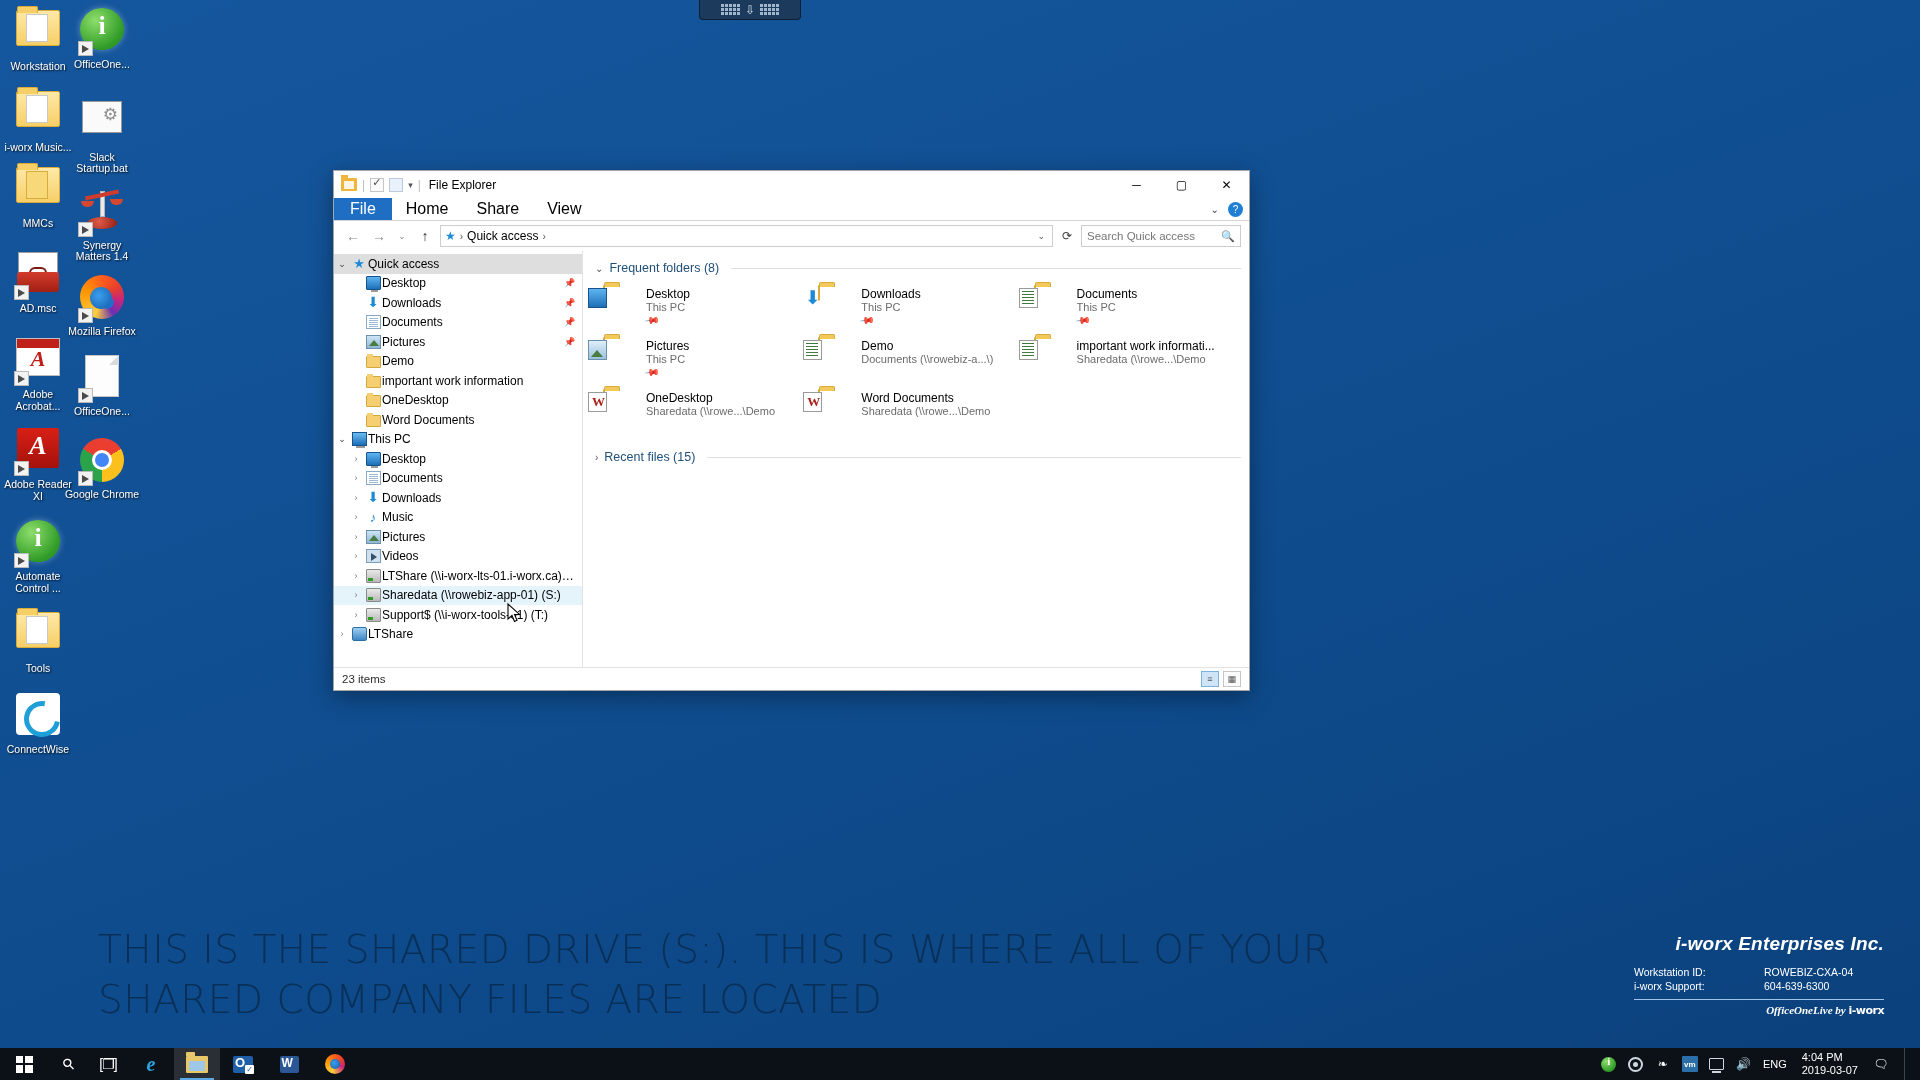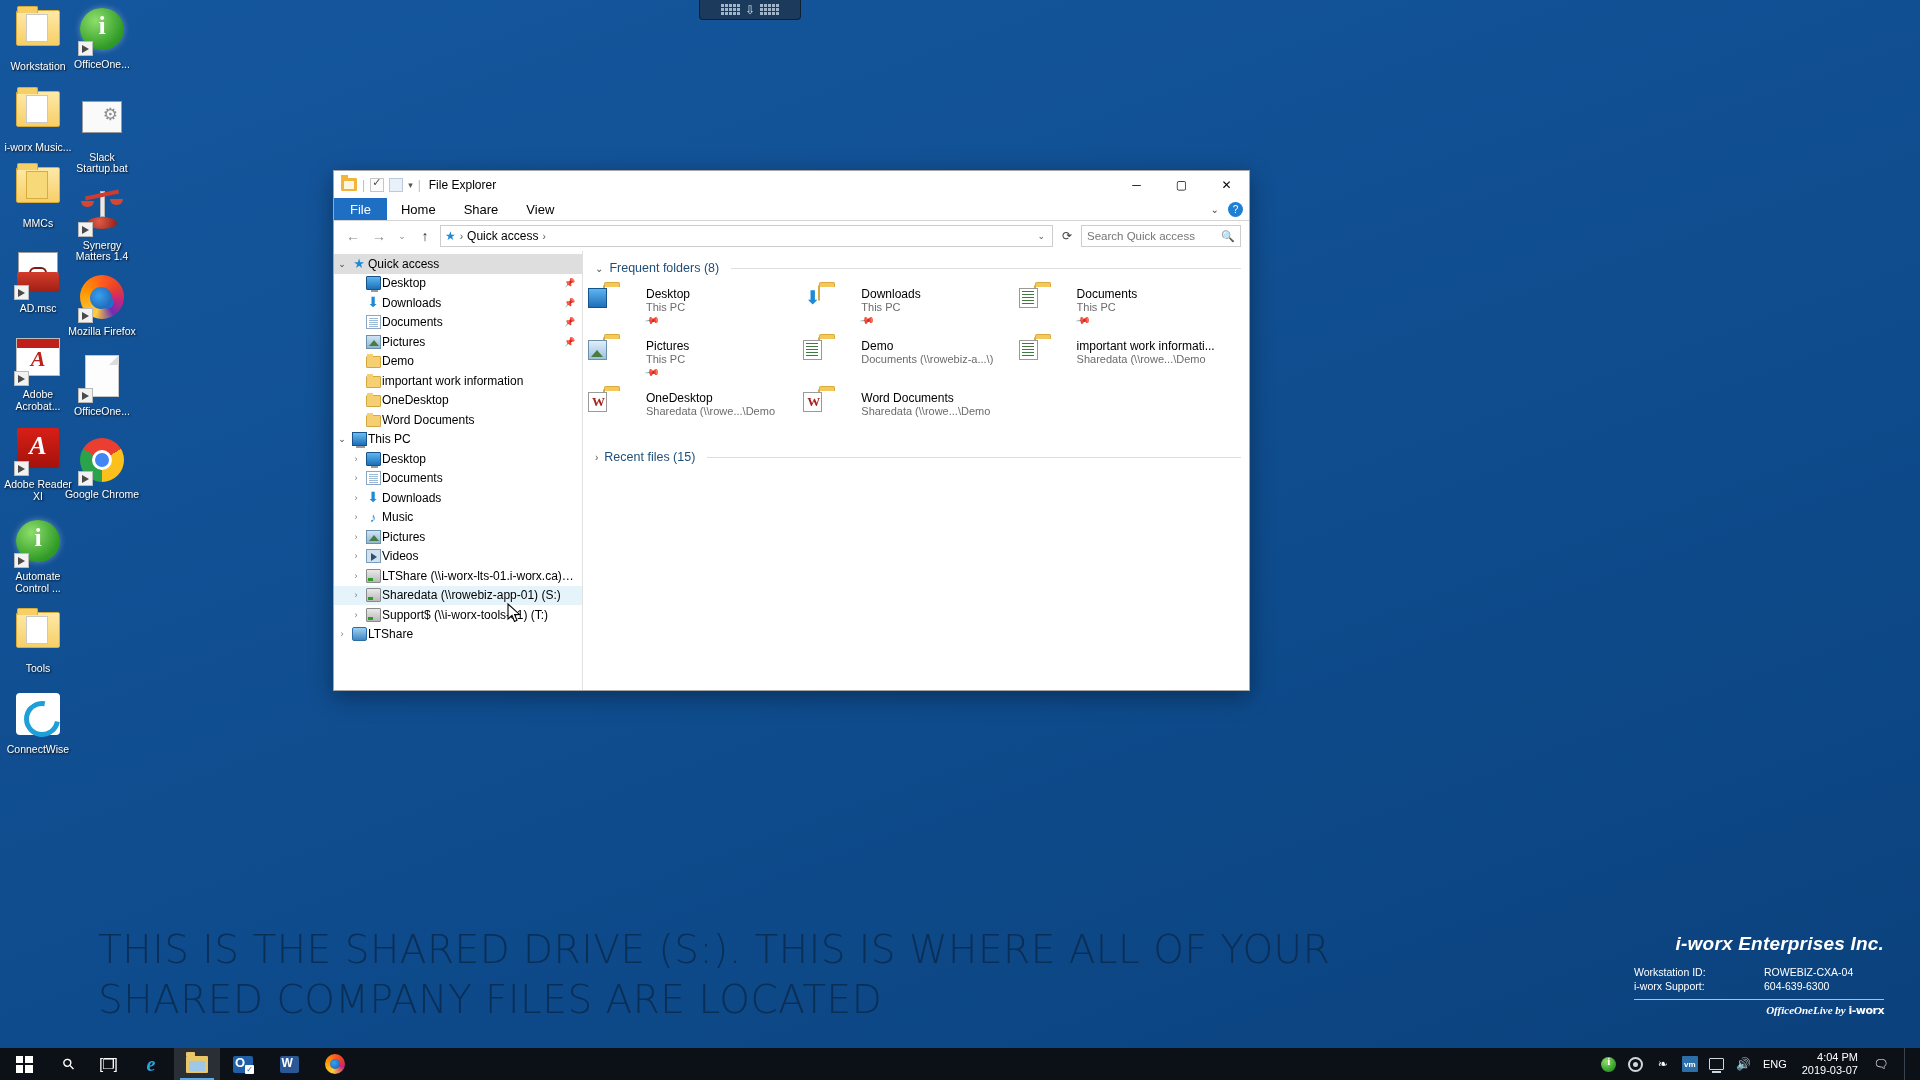--- a/index.html
+++ b/index.html
@@ -304,21 +304,21 @@
   }
 
   .ribbon-tabs {
     height: 23px; display: flex; align-items: stretch;
     border-bottom: 1px solid #d4d4d4;
     position: relative;
     flex: 0 0 auto;
   }
   .ribbon-tabs .tab {
     padding: 0 14px; display: flex; align-items: center;
-    font-size: 13px; color: #000;
+    font-size: 16px; color: #000;
   }
   .ribbon-tabs .tab.file {
     background: #1e6fc4; color: #fff; padding: 0 16px;
   }
   .ribbon-right {
     position: absolute; right: 6px; top: 0; height: 23px;
     display: flex; align-items: center; gap: 9px;
   }
   .ribbon-right .chev { font-size: 10px; color:#444; }
   .ribbon-right .help {
@@ -509,21 +509,21 @@
   .tb-item.wide { width: 46px; }
   .tb-item.active { background: rgba(255,255,255,.13); }
   .tb-item.active::after {
     content:""; position:absolute; left:6px; right:6px; bottom:0; height:2px; background:#5aa9e6;
   }
   .tb-right {
     margin-left: auto; display:flex; align-items:center; gap: 11px;
     padding-right: 8px; font-size: 11px;
   }
   .tray-ico { width:16px; height:16px; display:flex; align-items:center; justify-content:center; font-size:12px;}
-  .clock { text-align: right; line-height: 13px; font-size: 11px; padding: 0 4px;}
+  .clock { text-align: left; line-height: 13px; font-size: 11px; padding: 0 4px;}
   .tb-showdesktop { width: 8px; height: 32px; border-left: 1px solid #3a4450; margin-left: 4px;}
 
   
   .tr-green { width:15px;height:15px;border-radius:50%;
     background: radial-gradient(circle at 35% 30%, #8ede6b, #2f9b26 70%); position:relative;}
   .tr-green::after{content:"i"; position:absolute; left:0;right:0;top:-2px; text-align:center;
     color:#fff; font-size:11px; font-weight:bold; font-family:"Liberation Serif",serif;}
   .tr-circ { width:15px;height:15px;border-radius:50%; border:2px solid #cfd6dd; position:relative;}
   .tr-circ::after{content:""; position:absolute; left:3px; top:3px; width:5px;height:5px;border-radius:50%;background:#cfd6dd;}
   .tr-vm { width:16px;height:16px;background:#2b6ea8;color:#fff;font-size:8px;font-weight:bold;
@@ -1010,20 +1010,27 @@
         </div>
 
       <div class="section-head" style="margin-top:18px">
         <span class="chev">›</span>
         <span>Recent files (15)</span>
         <span class="rule"></span>
       </div>
     </div>
   </div>
 
+  <div class="statusbar">
+    <span>23 items</span>
+    <span class="views">
+      <span class="view-btn active">≡</span>
+      <span class="view-btn">▦</span>
+    </span>
+  </div>
 </div>
 
 <div id="cursor">
   <svg width="20" height="24" viewBox="0 0 20 24">
     <path d="M3 2 L3 17 L7 13.5 L9.5 19.5 L12 18.3 L9.6 12.6 L14.5 12.4 Z" fill="#fff" stroke="#000" stroke-width="1.1"></path>
   </svg>
 </div>
 
 <div id="taskbar">
   <div class="tb-start">

